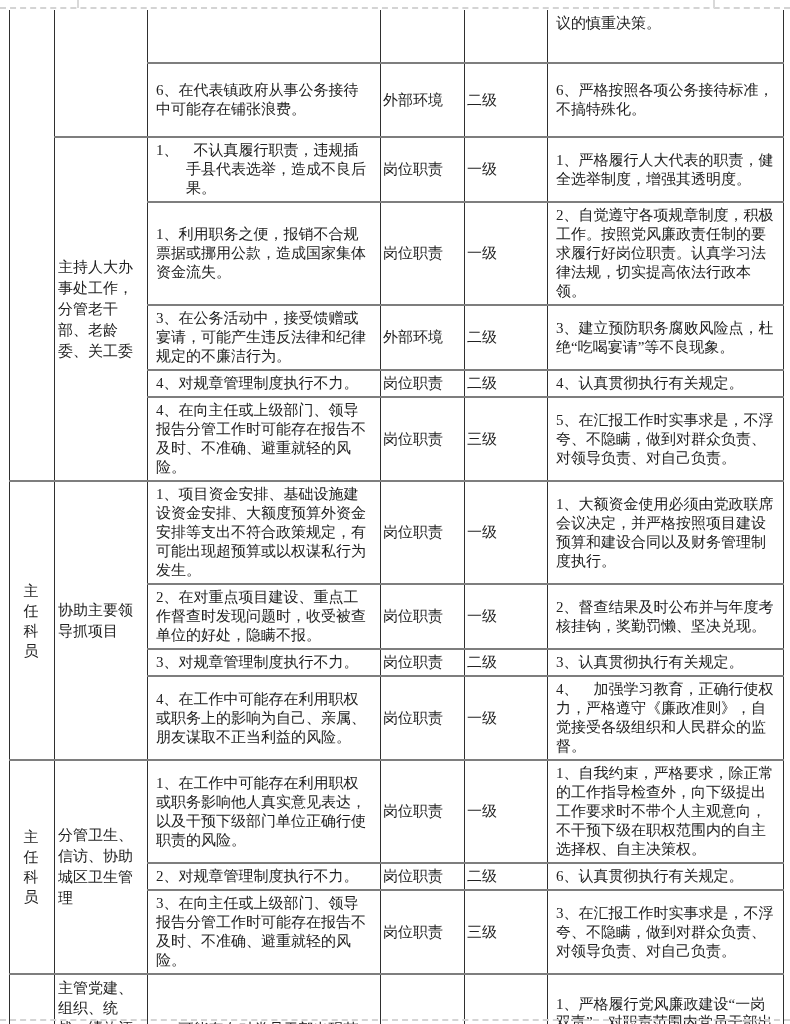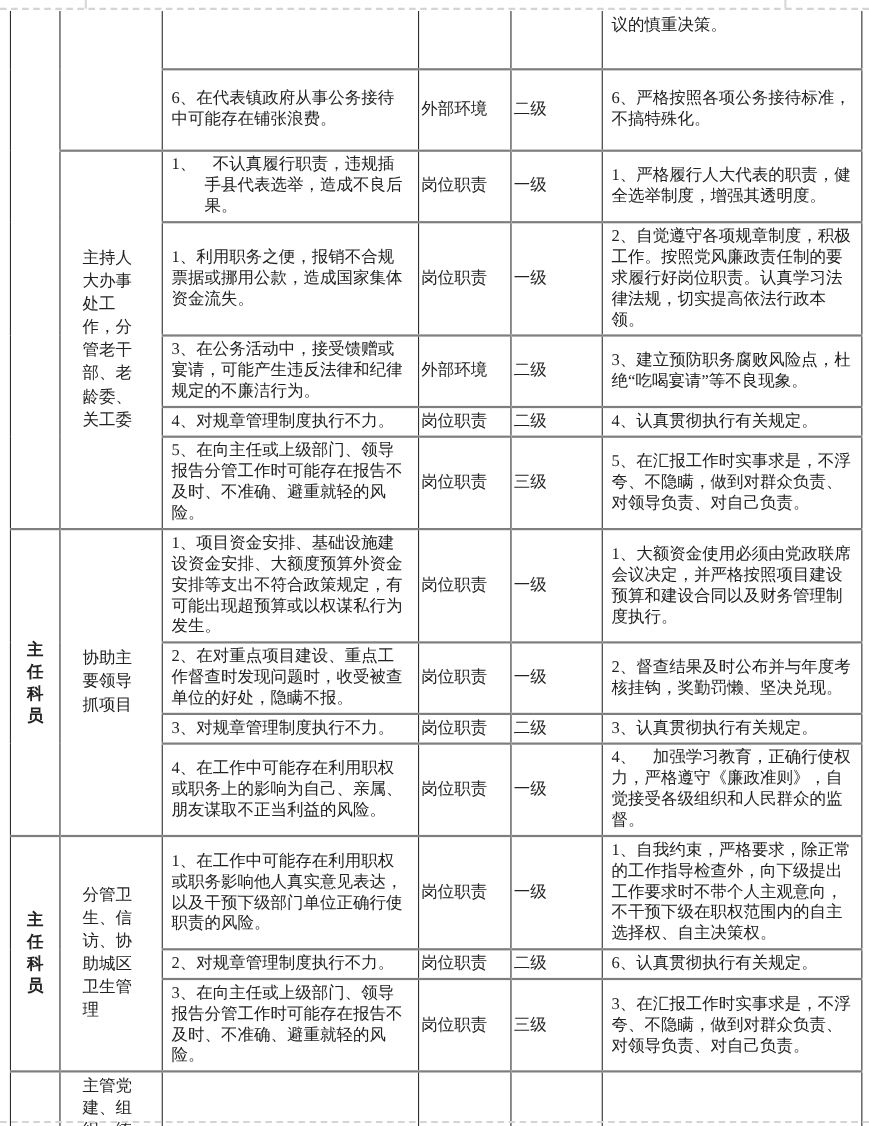--- a/index.html
+++ b/index.html
@@ -27,23 +27,23 @@
     border-bottom:2px solid #7e7e7e;
     vertical-align:middle;
     overflow:hidden;
     padding:3px 8px;
     line-height:19px;
   }
   tr.first td{border-top:none;}
   td.c-pos{padding:2px 2px;}
   td.c-pos .vstack{
     width:17px;margin:0 auto;word-break:break-all;
-    line-height:20px;text-align:center;font-weight:bold;
+    line-height:20px;text-align:left;
   }
-  td.c-duty{padding:3px 20px;line-height:21px;text-align:left;}
+  td.c-duty{padding:3px 3px;line-height:21px;text-align:left;}
   td.c-risk{text-align:left;}
   td.c-type,td.c-level{text-align:left;padding:3px 2px;}
   td.c-measure{text-align:left;}
   td.top-align{vertical-align:top;padding-top:4px;}
   td.hang{padding-left:38px;text-indent:-30px;}
   td.lh18{line-height:18px;}
 </style>
 </head>
 <body>
 
@@ -98,21 +98,21 @@
       <td class="c-level">二级</td>
       <td class="c-measure">3、建立预防职务腐败风险点，杜绝“吃喝宴请”等不良现象。</td>
     </tr>
     <tr style="height:20px;">
       <td class="c-risk">4、对规章管理制度执行不力。</td>
       <td class="c-type">岗位职责</td>
       <td class="c-level">二级</td>
       <td class="c-measure">4、认真贯彻执行有关规定。</td>
     </tr>
     <tr style="height:77px;">
-      <td class="c-risk">5、在向主任或上级部门、领导报告分管工作时可能存在报告不及时、不准确、避重就轻的风险。</td>
+      <td class="c-risk">4、在向主任或上级部门、领导报告分管工作时可能存在报告不及时、不准确、避重就轻的风险。</td>
       <td class="c-type">岗位职责</td>
       <td class="c-level">三级</td>
       <td class="c-measure">5、在汇报工作时实事求是，不浮夸、不隐瞒，做到对群众负责、对领导负责、对自己负责。</td>
     </tr>
 
     <tr style="height:97px;">
       <td class="c-pos" rowspan="4">
           <div class="vstack">主任科员</div>
         </td>
       <td class="c-duty" rowspan="4"><span>协助主要领导抓项目</span></td>

